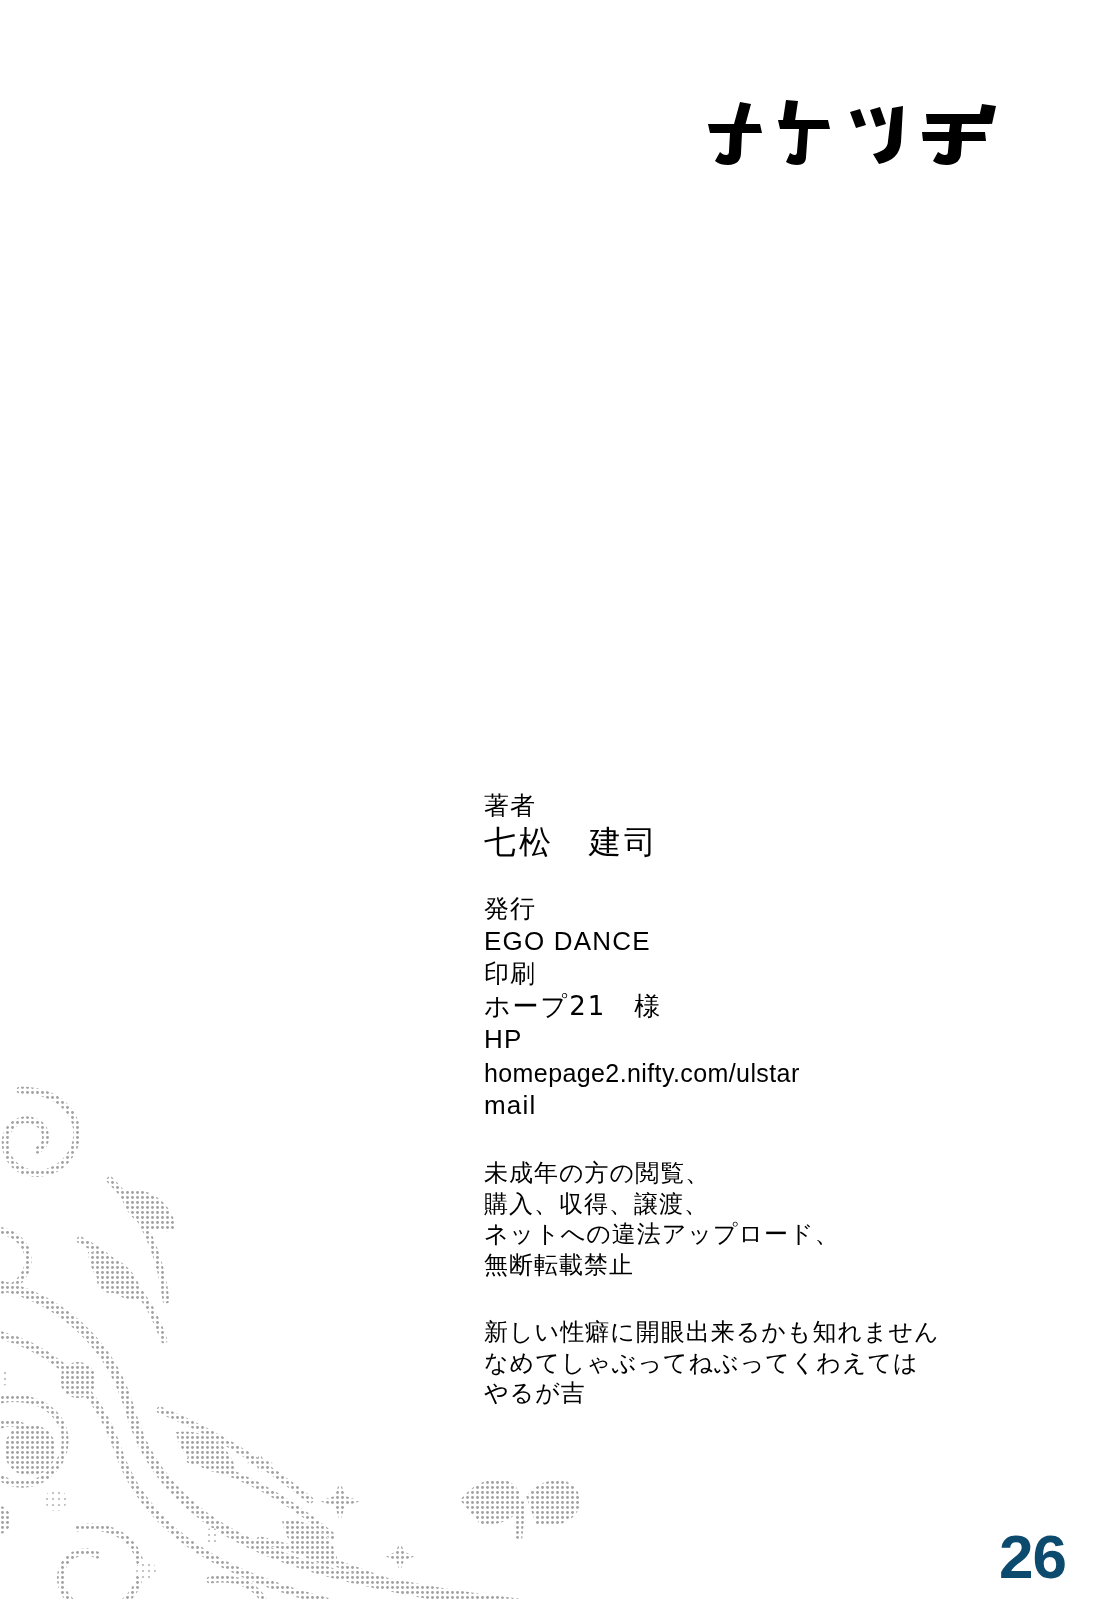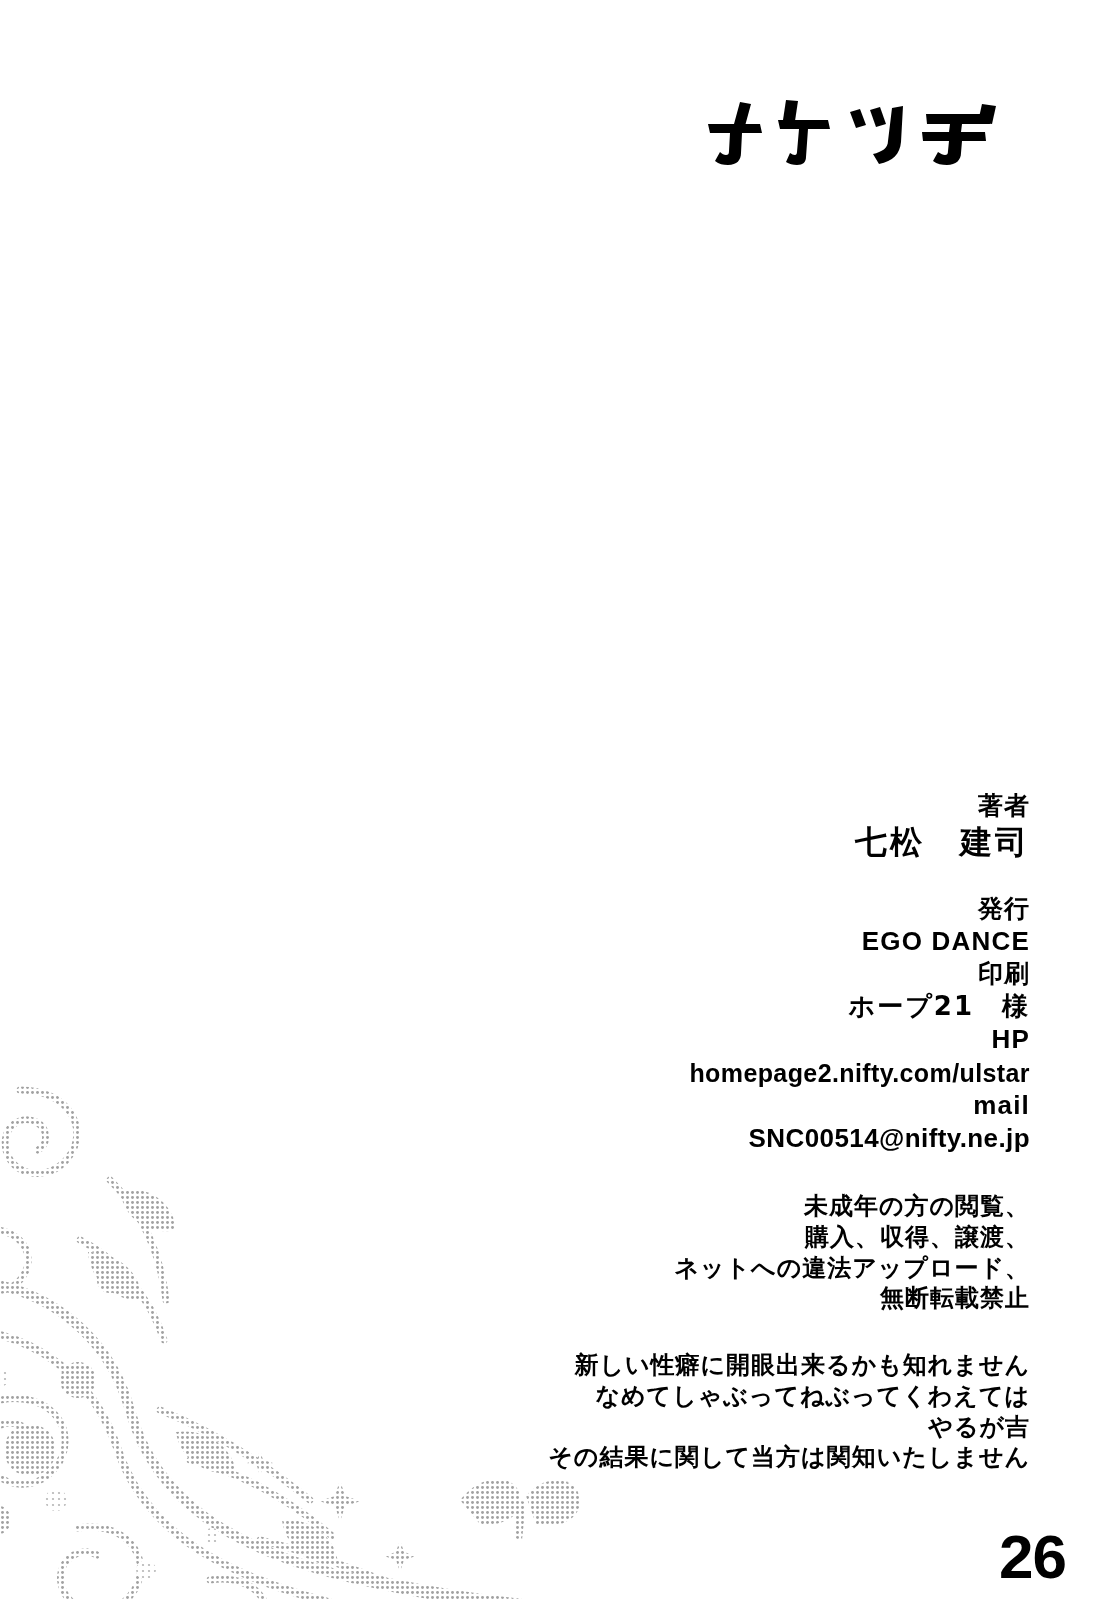--- a/index.html
+++ b/index.html
@@ -22,25 +22,25 @@
     top: 96px;
     left: 700px;
     width: 310px;
     height: 80px;
   }
   .logo-mark svg { display: block; }
 
   
   .colophon {
     position: absolute;
-    right: 70px;
+    right: 56px;
     top: 790px;
     width: 560px;
-    text-align: right;
-    font-weight: bold;
+    text-align: left;
+    font-weight: normal;
     line-height: 1.28;
   }
   .colophon .grp { margin-bottom: 0; }
   .colophon .spacer-md { height: 30px; }
   .colophon .spacer-lg { height: 36px; }
 
   .ln {
     font-size: 25px;
     letter-spacing: 0.5px;
     white-space: nowrap;
@@ -85,21 +85,21 @@
 
   
   .page-number {
     position: absolute;
     right: 34px;
     bottom: 8px;
     font-family: "Liberation Sans", sans-serif;
     font-size: 62px;
     font-weight: bold;
     letter-spacing: -1px;
-    color: #000000;
+    color: #0c4a6e;
   }
 
   
   .floral {
     position: absolute;
     left: -40px;
     bottom: -20px;
     width: 640px;
     height: 640px;
     opacity: 0.72;
@@ -150,39 +150,37 @@
     <div class="ln printer">ホープ21　様</div>
   </div>
 
   <div class="grp">
     <div class="ln latin">HP</div>
     <div class="ln url">homepage2.nifty.com/ulstar</div>
   </div>
 
   <div class="grp">
     <div class="ln latin">mail</div>
-    <div class="ln mail-addr">SNC00514@nifty.ne.jp</div>
   </div>
 
   <div class="spacer-lg"></div>
 
   <div class="grp notice">
     <div class="ln jp">未成年の方の閲覧、</div>
     <div class="ln jp">購入、収得、譲渡、</div>
     <div class="ln jp">ネットへの違法アップロード、</div>
     <div class="ln jp">無断転載禁止</div>
   </div>
 
   <div class="spacer-lg"></div>
 
   <div class="grp footer-note">
     <div class="ln jp">新しい性癖に開眼出来るかも知れません</div>
     <div class="ln jp">なめてしゃぶってねぶってくわえては</div>
     <div class="ln jp">やるが吉</div>
-    <div class="ln jp">その結果に関して当方は関知いたしません</div>
   </div>
 
 </div>
 
 <div class="page-number">26</div>
 
 <div class="floral">
   <svg viewBox="0 0 640 640" width="640" height="640" aria-hidden="true">
     <defs>
       <pattern id="halftone" width="5" height="5" patternUnits="userSpaceOnUse">

